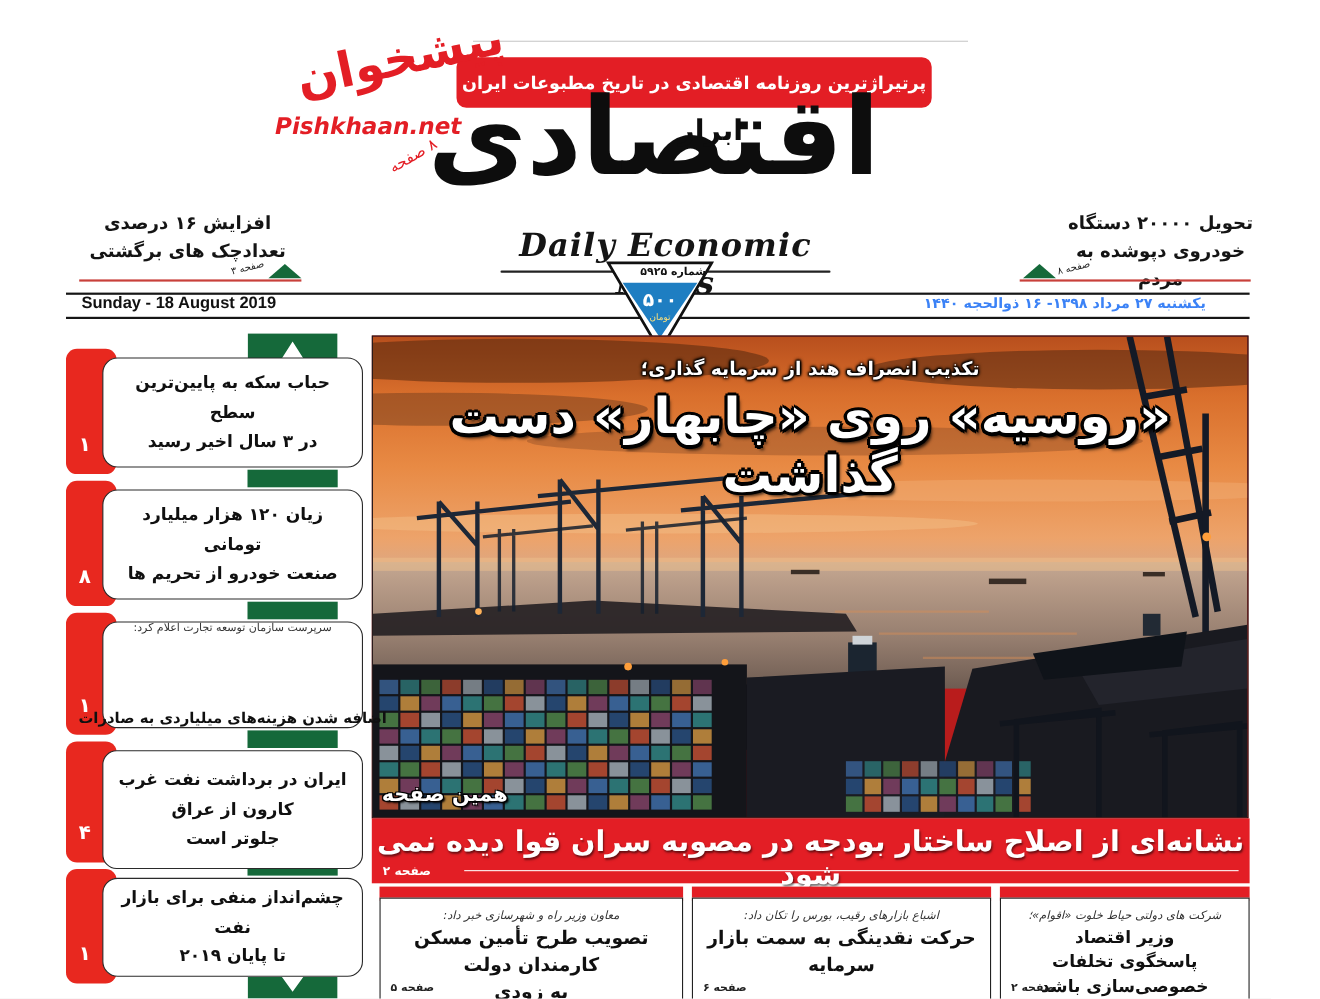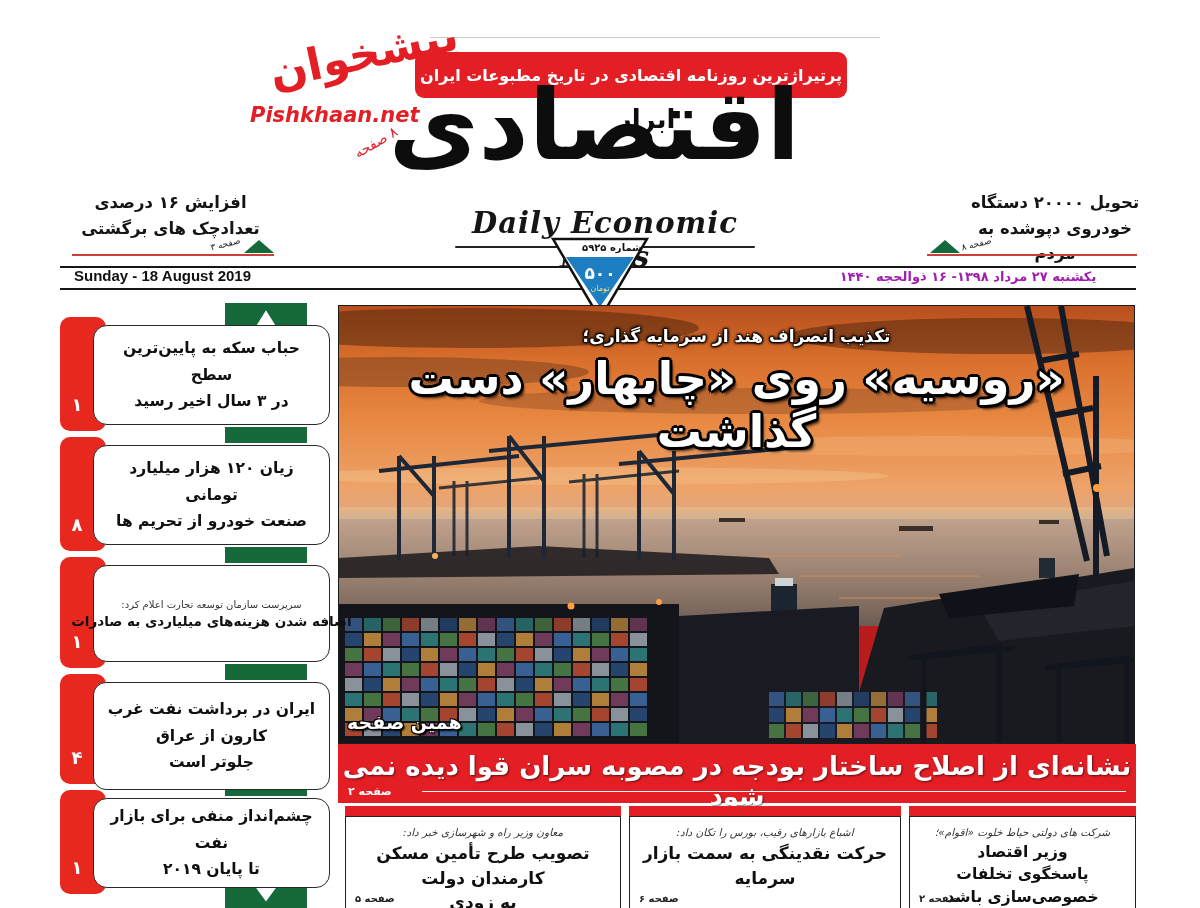--- a/index.html
+++ b/index.html
@@ -41,21 +41,21 @@
   .tri-left{left:244px;top:240px;}
   .tri-right{right:240px;top:240px;}
   .pg-tag{font-size:9px;color:#222;direction:rtl;transform:rotate(-14deg);}
   .pg-left{left:210px;top:239px;}
   .pg-right{right:208px;top:239px;}
 
   
   .hairline{left:60px;width:1076px;height:2px;background:#161616;}
   .hl1{top:266px;} .hl2{top:288px;}
   .date-en{left:74px;top:267px;font-family:"Liberation Sans",sans-serif;font-weight:bold;font-size:15px;}
-  .date-fa{right:72px;top:269px;width:320px;text-align:center;direction:rtl;font-size:13px;font-weight:bold;color:#a21caf;}
+  .date-fa{right:72px;top:269px;width:320px;text-align:center;direction:rtl;font-size:13px;font-weight:bold;color:#3b82f6;}
 
   
   .issue-wrap{left:551px;top:237px;width:98px;height:84px;}
   .issue-label{position:absolute;left:12px;top:5px;width:98px;text-align:center;font-size:10px;font-weight:bold;direction:rtl;color:#111;}
   .issue-price{position:absolute;left:0;top:26px;width:98px;text-align:center;font-size:17px;font-weight:bold;color:#fff;}
   .issue-unit{position:absolute;left:0;top:47px;width:98px;text-align:center;font-size:8px;color:#ffe27a;direction:rtl;}
 
   
   .photo{left:338px;top:305px;width:795px;height:437px;border:1px solid #1c1c1c;overflow:hidden;background:#b91c1c;}
   .photo svg{position:absolute;left:0;top:0;width:100%;height:100%;}
@@ -99,21 +99,21 @@
   .stab{position:absolute;left:0;width:46px;background:#e8281f;border-radius:10px;z-index:1;}
   .stab span{position:absolute;left:0;bottom:16px;width:34px;text-align:center;color:#fff;font-weight:bold;font-size:18px;}
   .scard{position:absolute;left:33px;width:237px;background:#fff;border:1.5px solid #2a2a2a;border-radius:14px;z-index:2;
          display:flex;flex-direction:column;align-items:center;justify-content:center;
          direction:rtl;text-align:center;padding:0 10px;box-sizing:border-box;}
   .scard .t{font-weight:bold;font-size:15.5px;line-height:1.7;color:#101010;}
   .scard .k{font-size:10px;color:#333;margin-bottom:3px;}
   .scard .t-small{font-weight:bold;font-size:13.5px;white-space:nowrap;color:#101010;}
   .sc1{top:22px;height:100px;}  .st1{top:14px;height:114px;}
   .sc2{top:142px;height:100px;} .st2{top:134px;height:114px;}
-  .sc3{top:262px;height:97px;}  .st3{top:254px;height:111px;}
+  .sc3{top:262px;height:97px;justify-content:space-between;}  .st3{top:254px;height:111px;}
   .sc4{top:379px;height:108px;border-radius:13px;}  .st4{top:371px;height:110px;}
   .sc5{top:495px;height:90px;}  .st5{top:487px;height:104px;}
 </style>
 </head>
 <body>
 
 <div class="page">
 
   <div class="abs top-hairline"></div>
 

